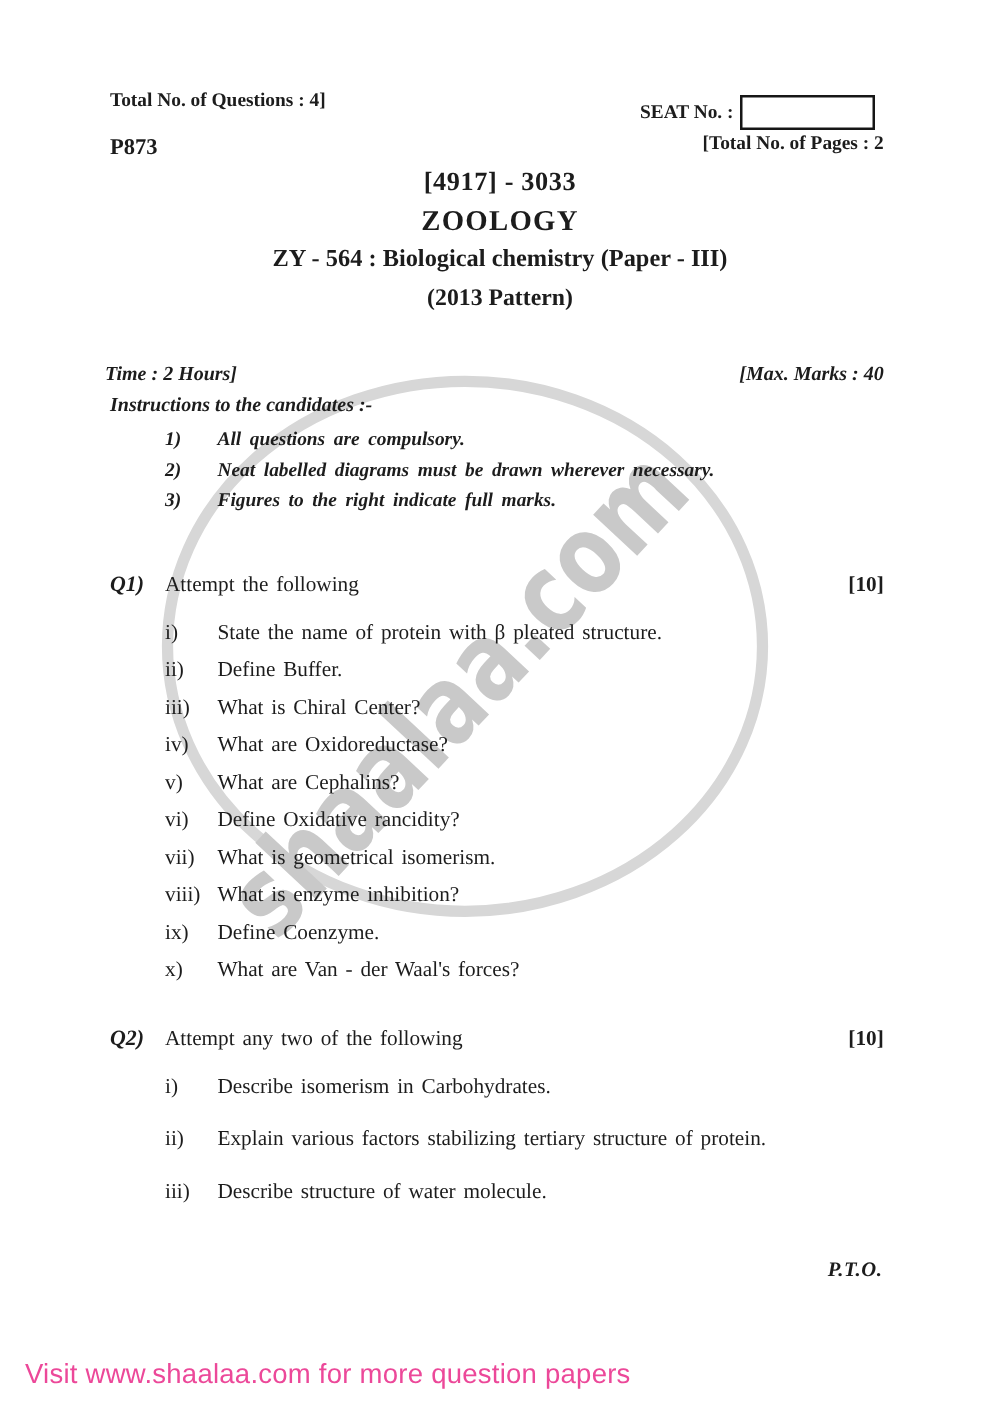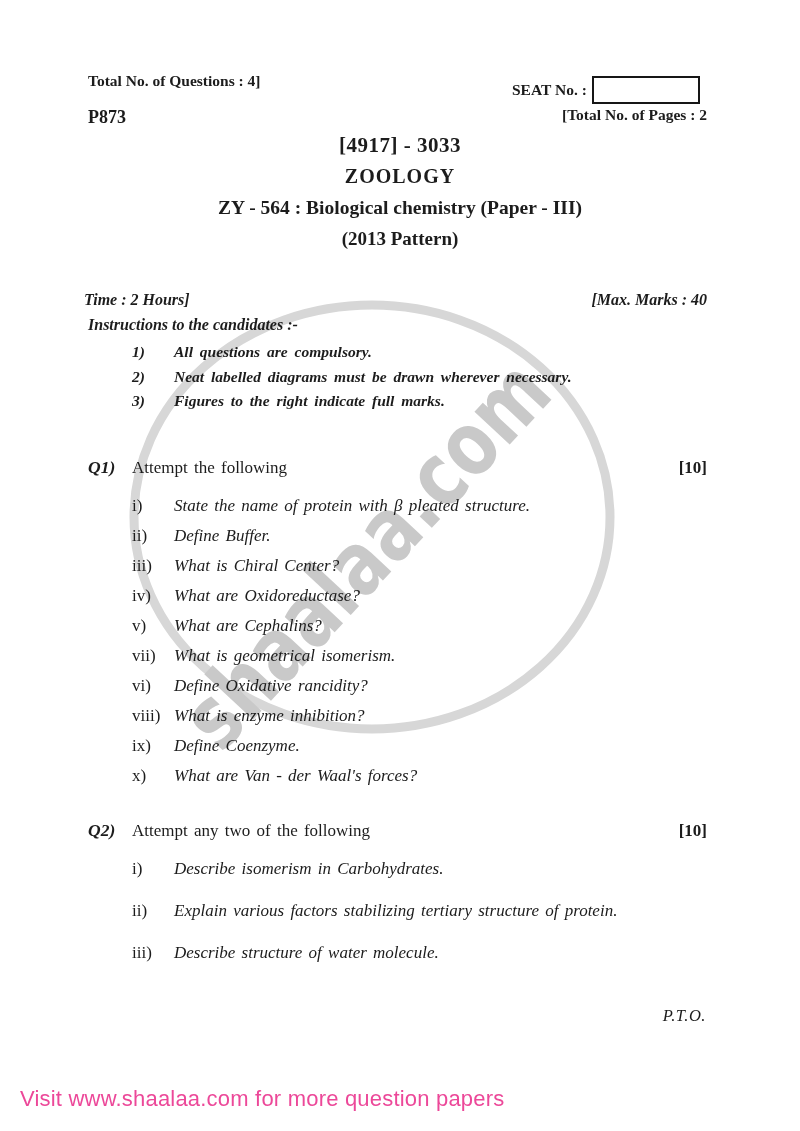--- a/index.html
+++ b/index.html
@@ -13,21 +13,21 @@
   .hdr-tq { position:absolute; left:88px; top:72px; font-size:15.5px; font-weight:bold; }
   .hdr-seat { position:absolute; left:512px; top:76px; display:flex; align-items:center; }
   .hdr-seat .lbl { font-size:15.5px; font-weight:bold; line-height:28px; margin-right:5px; }
   .seat-box { display:inline-block; width:108px; height:28px; border:2px solid #161616; background:#ffffff; }
   .hdr-pages { position:absolute; right:93px; top:106px; font-size:15.5px; font-weight:bold; }
   .hdr-code { position:absolute; left:88px; top:107px; font-size:18px; font-weight:bold; }
 
   .titles { position:absolute; left:0; right:0; top:130px; text-align:center; font-weight:bold; }
   .titles .t1 { font-size:21px; line-height:31px; letter-spacing:0.5px; }
   .titles .t2 { font-size:19.5px; line-height:31px; }
-  .titles .t3 { font-size:20px; line-height:31px; letter-spacing:1px; }
+  .titles .t3 { font-size:23px; line-height:31px; letter-spacing:1px; }
   .titles .t4 { font-size:19.5px; line-height:31px; }
   .titles .t5 { font-size:19px;  line-height:31px;text-align:center; }
 
   .meta { position:absolute; left:84px; right:93px; top:291px; display:flex;
           justify-content:space-between; font-size:16px; font-weight:bold; font-style:italic; }
   .instr-head { position:absolute; left:88px; top:316px; font-size:16px; font-weight:bold; font-style:italic; }
   .instr-items { position:absolute; left:132px; top:340px; font-size:15.5px; font-weight:bold; font-style:italic; }
   .instr-row { display:flex; line-height:24.5px; }
   .instr-row .n { width:42px; }
   .instr-row .t { word-spacing:3px; }
@@ -35,24 +35,24 @@
   .qblock { position:absolute; left:88px; right:93px; }
   .q1 { top:455px; }
   .q2 { top:818px; }
   .q-head { display:flex; align-items:baseline; font-size:17px; line-height:24px; }
   .q-label { font-weight:bold; font-style:italic; width:44px; font-size:17.5px; }
   .q-prompt { word-spacing:2px; }
   .q-marks { margin-left:auto; font-weight:bold; }
   .q-items { margin-top:11px; padding-left:44px; font-size:17px; }
   .q-row { display:flex; line-height:30px; }
   .q-row .n { width:42px; flex:none; }
-  .q-row .t { word-spacing:2px;font-style:italic; }
+  .q-row .t { word-spacing:2px; }
   .q2 .q-row { margin-bottom:12px; }
 
-  .pto { position:absolute; right:94px; top:1006px; font-size:16.5px; font-weight:normal; font-style:italic; letter-spacing:0.5px; }
+  .pto { position:absolute; right:94px; top:1006px; font-size:16.5px; font-weight:bold; font-style:italic; letter-spacing:0.5px; }
   .site-note { position:absolute; left:20px; top:1086px; font-family:"Liberation Sans", sans-serif;
                font-size:22px; color:#ec4899; letter-spacing:0.2px; }
 </style>
 </head>
 <body>
 
 <div class="page">
 
   <svg class="wm-svg" width="800" height="1131" viewBox="0 0 800 1131" aria-hidden="true">
     <ellipse cx="372" cy="517" rx="238" ry="212" fill="none" stroke="#d7d7d7" stroke-width="9"></ellipse>
@@ -116,26 +116,26 @@
       </div>
       <div class="q-row">
         <span class="n">iv)</span>
         <span class="t">What are Oxidoreductase?</span>
       </div>
       <div class="q-row">
         <span class="n">v)</span>
         <span class="t">What are Cephalins?</span>
       </div>
       <div class="q-row">
+        <span class="n">vi)</span>
+        <span class="t">Define Oxidative rancidity?</span>
+      </div>
+      <div class="q-row">
         <span class="n">vii)</span>
         <span class="t">What is geometrical isomerism.</span>
-      </div>
-      <div class="q-row">
-        <span class="n">vi)</span>
-        <span class="t">Define Oxidative rancidity?</span>
       </div>
       <div class="q-row">
         <span class="n">viii)</span>
         <span class="t">What is enzyme inhibition?</span>
       </div>
       <div class="q-row">
         <span class="n">ix)</span>
         <span class="t">Define Coenzyme.</span>
       </div>
       <div class="q-row">

